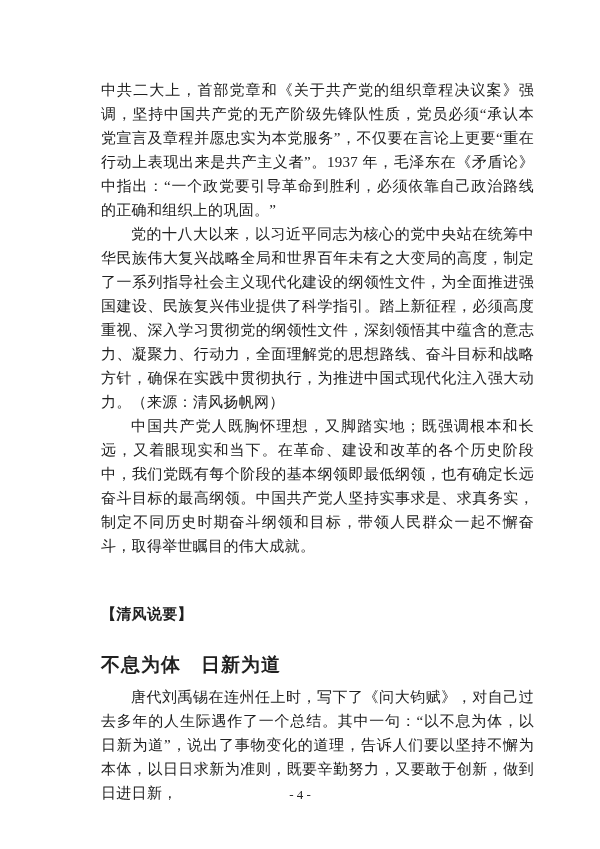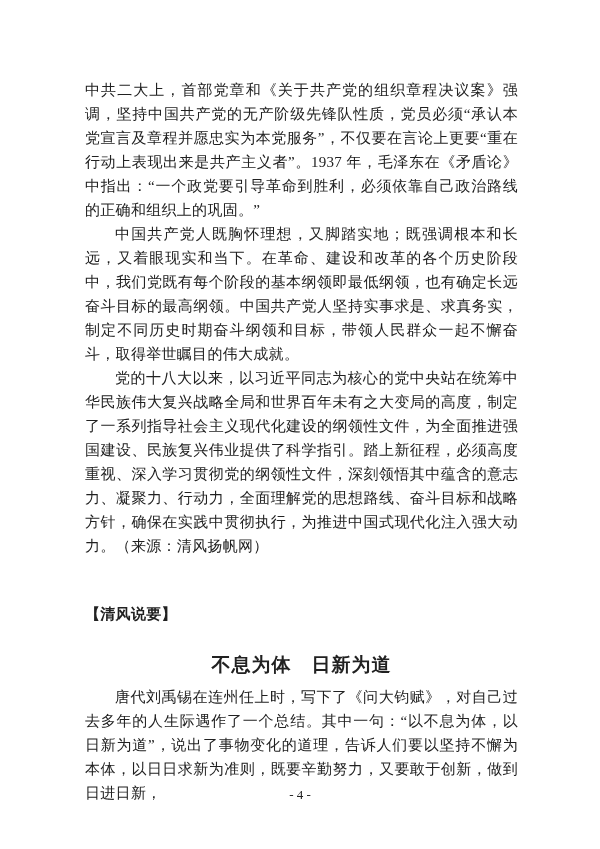--- a/index.html
+++ b/index.html
@@ -11,21 +11,21 @@
     position: relative;
     width: 600px;
     height: 849px;
     background: #ffffff;
     font-family: "Liberation Serif", "DejaVu Serif", serif;
     color: #212121;
     overflow: hidden;
   }
   .text-block {
     position: absolute;
-    left: 85px;
+    left: 101px;
     top: 78px;
     width: 433px;
   }
   .body-para {
     margin: 0;
     font-size: 15px;
     line-height: 24px;
     text-align: justify;
     text-justify: inter-ideograph;
     letter-spacing: 0.3px;
@@ -38,21 +38,20 @@
     font-size: 15px;
     line-height: 24px;
     font-weight: bold;
     letter-spacing: 0.3px;
   }
   .doc-heading {
     margin: 25px 0 0 0;
     font-size: 19px;
     line-height: 28px;
     font-weight: bold;
-    text-align: center;
     letter-spacing: 1px;
   }
   .after-heading {
     margin-top: 6px;
   }
   .page-footer {
     position: absolute;
     top: 786px;
     left: 0;
     width: 100%;
@@ -63,23 +62,23 @@
   }
 </style>
 </head>
 <body>
 
 <div class="page">
   <div class="text-block">
 
     <p class="body-para">中共二大上，首部党章和《关于共产党的组织章程决议案》强调，坚持中国共产党的无产阶级先锋队性质，党员必须“承认本党宣言及章程并愿忠实为本党服务”，不仅要在言论上更要“重在行动上表现出来是共产主义者”。1937 年，毛泽东在《矛盾论》中指出：“一个政党要引导革命到胜利，必须依靠自己政治路线的正确和组织上的巩固。”</p>
 
+    <p class="body-para indent">党的十八大以来，以习近平同志为核心的党中央站在统筹中华民族伟大复兴战略全局和世界百年未有之大变局的高度，制定了一系列指导社会主义现代化建设的纲领性文件，为全面推进强国建设、民族复兴伟业提供了科学指引。踏上新征程，必须高度重视、深入学习贯彻党的纲领性文件，深刻领悟其中蕴含的意志力、凝聚力、行动力，全面理解党的思想路线、奋斗目标和战略方针，确保在实践中贯彻执行，为推进中国式现代化注入强大动力。（来源：清风扬帆网）</p>
+
     <p class="body-para indent">中国共产党人既胸怀理想，又脚踏实地；既强调根本和长远，又着眼现实和当下。在革命、建设和改革的各个历史阶段中，我们党既有每个阶段的基本纲领即最低纲领，也有确定长远奋斗目标的最高纲领。中国共产党人坚持实事求是、求真务实，制定不同历史时期奋斗纲领和目标，带领人民群众一起不懈奋斗，取得举世瞩目的伟大成就。</p>
-
-    <p class="body-para indent">党的十八大以来，以习近平同志为核心的党中央站在统筹中华民族伟大复兴战略全局和世界百年未有之大变局的高度，制定了一系列指导社会主义现代化建设的纲领性文件，为全面推进强国建设、民族复兴伟业提供了科学指引。踏上新征程，必须高度重视、深入学习贯彻党的纲领性文件，深刻领悟其中蕴含的意志力、凝聚力、行动力，全面理解党的思想路线、奋斗目标和战略方针，确保在实践中贯彻执行，为推进中国式现代化注入强大动力。（来源：清风扬帆网）</p>
 
     <div class="section-label">【清风说要】</div>
 
     <h2 class="doc-heading">不息为体　日新为道</h2>
 
     <p class="body-para indent after-heading">唐代刘禹锡在连州任上时，写下了《问大钧赋》，对自己过去多年的人生际遇作了一个总结。其中一句：“以不息为体，以日新为道”，说出了事物变化的道理，告诉人们要以坚持不懈为本体，以日日求新为准则，既要辛勤努力，又要敢于创新，做到日进日新，</p>
 
   </div>
 
   <div class="page-footer">- 4 -</div>

